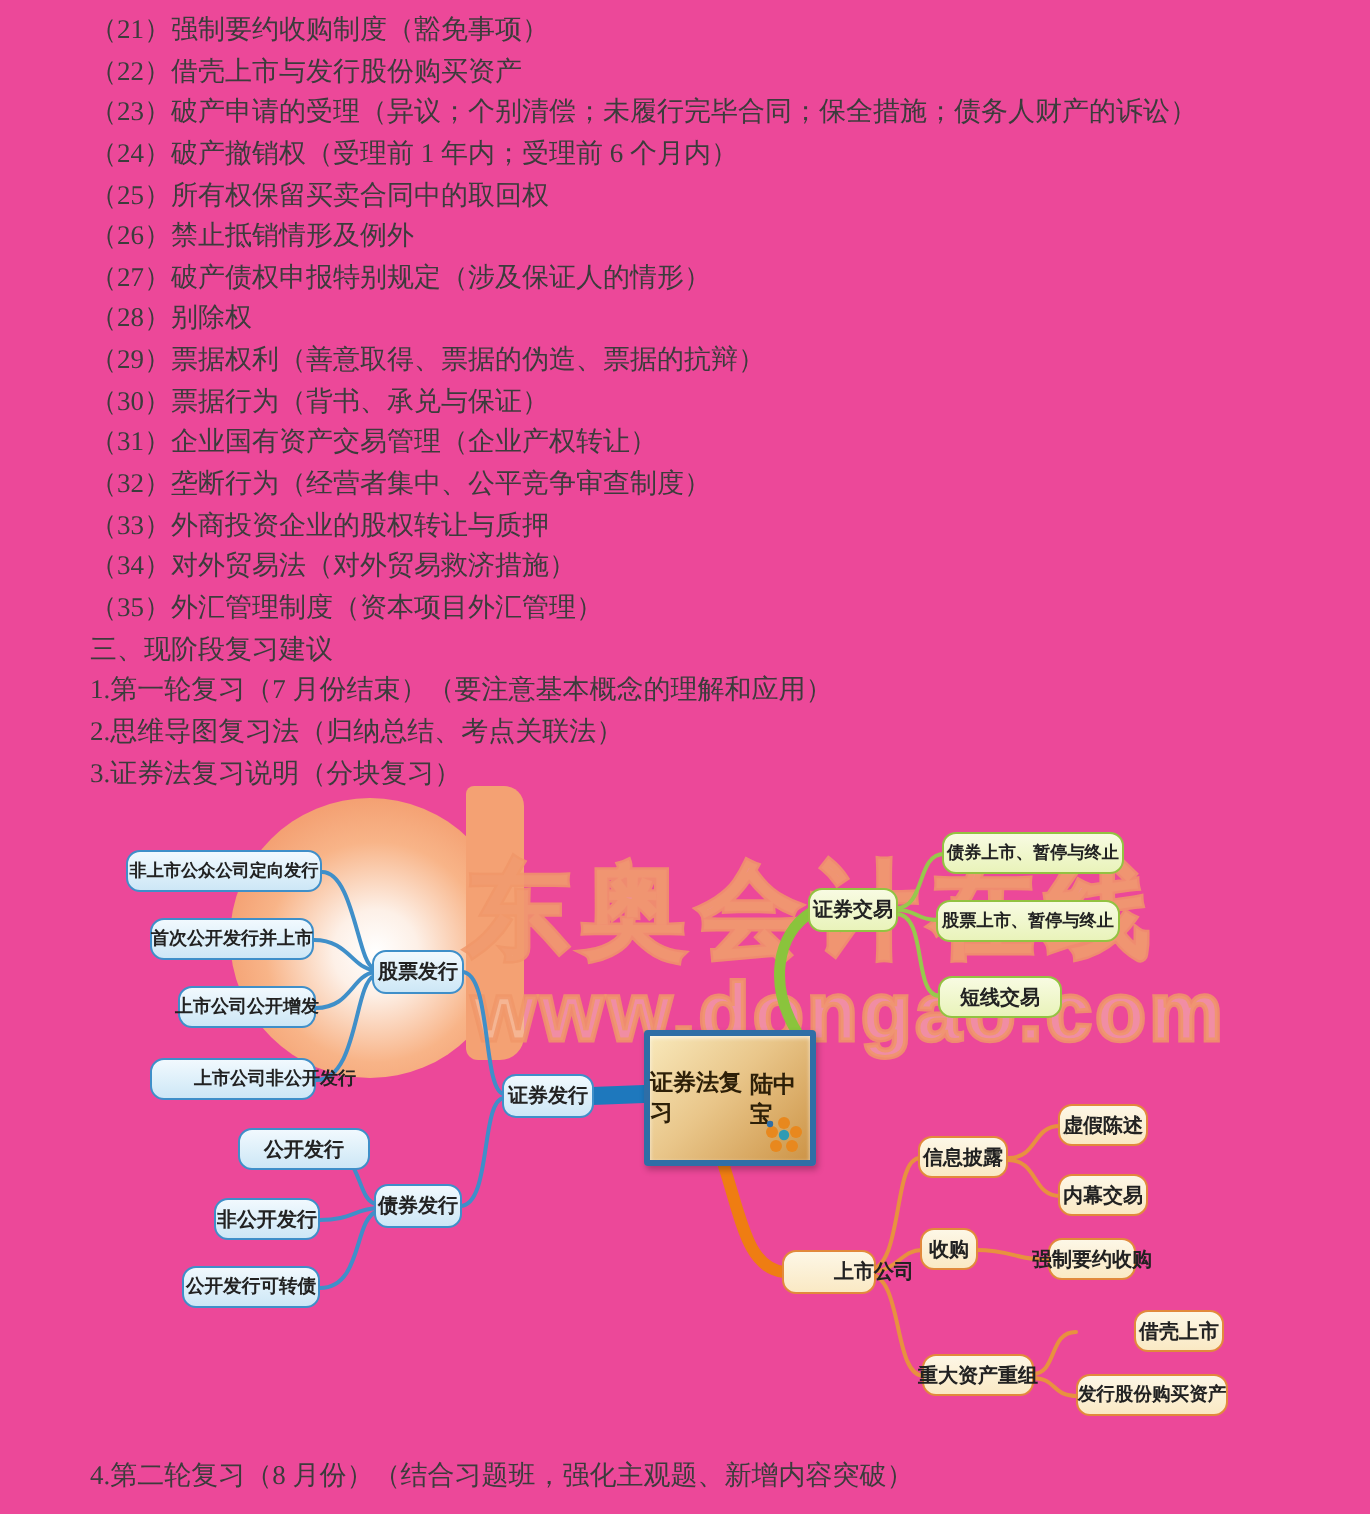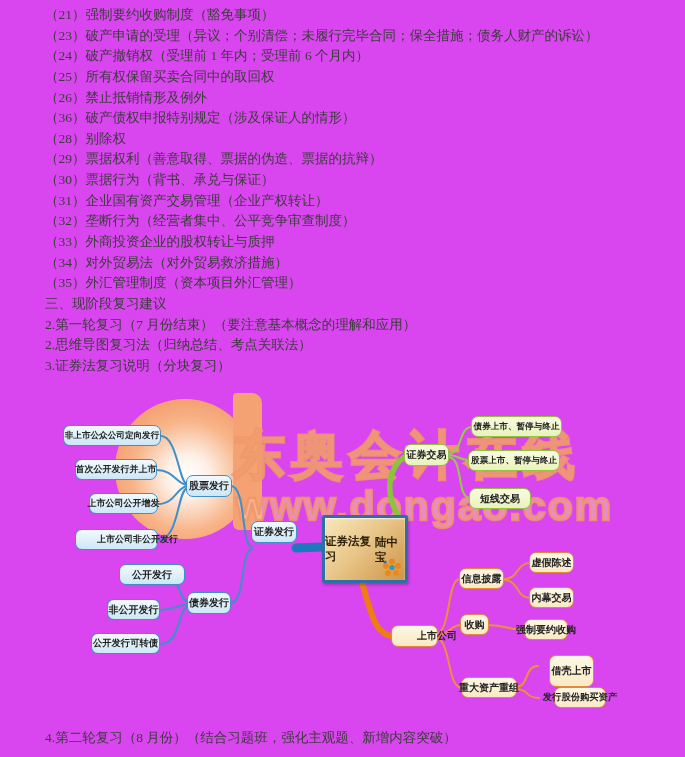--- a/index.html
+++ b/index.html
@@ -1,16 +1,16 @@
 <!DOCTYPE html>
 <html><head>
 <meta charset="utf-8">
 <style>
   html,body{margin:0;padding:0;background:#fff;}
-  .page{position:relative;width:685px;height:757px;background:#d946ef;overflow:hidden;
+  .page{position:relative;width:685px;height:757px;background:#ec4899;overflow:hidden;
         font-family:"Liberation Serif","DejaVu Serif",serif;color:#3c3c3c;}
   
   .doc{position:absolute;top:5px;left:45px;right:8px;font-size:13.5px;line-height:20.65px;}
   .doc-line{height:20.65px;white-space:nowrap;}
   .footer-line{position:absolute;top:728px;left:45px;font-size:13.5px;line-height:20.65px;white-space:nowrap;}
   
   .mindmap{position:absolute;top:397px;left:0;width:685px;height:330px;}
   
   .wm{position:absolute;inset:0;z-index:0;}
   .wm-circle{position:absolute;left:115px;top:2px;width:140px;height:140px;border-radius:50%;
@@ -41,35 +41,36 @@
   .center-node .l2{margin-top:2px;}
   .flower{position:absolute;right:2px;bottom:1px;width:22px;height:22px;}
 </style>
 </head>
 <body>
 
 <div class="page">
 
   <div class="doc">
     <div class="doc-line">（21）强制要约收购制度（豁免事项）</div>
+    <div class="doc-line">（22）借壳上市与发行股份购买资产</div>
     <div class="doc-line">（23）破产申请的受理（异议；个别清偿；未履行完毕合同；保全措施；债务人财产的诉讼）</div>
     <div class="doc-line">（24）破产撤销权（受理前 1 年内；受理前 6 个月内）</div>
     <div class="doc-line">（25）所有权保留买卖合同中的取回权</div>
     <div class="doc-line">（26）禁止抵销情形及例外</div>
-    <div class="doc-line">（36）破产债权申报特别规定（涉及保证人的情形）</div>
+    <div class="doc-line">（27）破产债权申报特别规定（涉及保证人的情形）</div>
     <div class="doc-line">（28）别除权</div>
     <div class="doc-line">（29）票据权利（善意取得、票据的伪造、票据的抗辩）</div>
     <div class="doc-line">（30）票据行为（背书、承兑与保证）</div>
     <div class="doc-line">（31）企业国有资产交易管理（企业产权转让）</div>
     <div class="doc-line">（32）垄断行为（经营者集中、公平竞争审查制度）</div>
     <div class="doc-line">（33）外商投资企业的股权转让与质押</div>
     <div class="doc-line">（34）对外贸易法（对外贸易救济措施）</div>
     <div class="doc-line">（35）外汇管理制度（资本项目外汇管理）</div>
     <div class="doc-line">三、现阶段复习建议</div>
-    <div class="doc-line">2.第一轮复习（7 月份结束）（要注意基本概念的理解和应用）</div>
+    <div class="doc-line">1.第一轮复习（7 月份结束）（要注意基本概念的理解和应用）</div>
     <div class="doc-line">2.思维导图复习法（归纳总结、考点关联法）</div>
     <div class="doc-line">3.证券法复习说明（分块复习）</div>
   </div>
 
   <div class="mindmap">
 
     <div class="wm">
       <div class="wm-circle"></div>
       <div class="wm-stem"></div>
       <div class="wm-text wm-brand">东奥会计在线</div>
@@ -114,21 +115,21 @@
 
     <div class="node blue small" style="left:63px;top:28px;width:98px;height:21px;">非上市公众公司定向发行</div>
     <div class="node blue" style="left:75px;top:62px;width:82px;height:21px;font-size:9px;">首次公开发行并上市</div>
     <div class="node blue" style="left:89px;top:96px;width:69px;height:21px;font-size:9px;">上市公司公开增发</div>
     <div class="node blue" style="left:75px;top:132px;width:83px;height:21px;font-size:9px;padding-left:42px;">上市公司非公开发行</div>
     <div class="node blue" style="left:186px;top:78px;width:46px;height:22px;">股票发行</div>
     <div class="node blue" style="left:119px;top:167px;width:66px;height:21px;">公开发行</div>
     <div class="node blue" style="left:107px;top:202px;width:53px;height:21px;">非公开发行</div>
     <div class="node blue" style="left:91px;top:236px;width:69px;height:21px;font-size:9.3px;">公开发行可转债</div>
     <div class="node blue" style="left:187px;top:195px;width:44px;height:22px;">债券发行</div>
-    <div class="node blue" style="left:251px;top:124px;width:46px;height:22px;">证券发行</div>
+    <div class="node blue" style="left:251px;top:140px;width:46px;height:22px;">证券发行</div>
 
     <div class="center-node">
       <span class="l1">证券法复习</span>
       <span class="l2">陆中宝</span>
       <svg class="flower" viewBox="0 0 22 22">
         <g fill="#e8881e">
           <circle cx="11" cy="4.5" r="3"></circle>
             <circle cx="17" cy="9" r="3"></circle>
             <circle cx="15" cy="16" r="3"></circle>
           <circle cx="7" cy="16" r="3"></circle>
@@ -144,19 +145,19 @@
     <div class="node green small" style="left:468px;top:53px;width:92px;height:21px;">股票上市、暂停与终止</div>
     <div class="node green" style="left:469px;top:91px;width:62px;height:21px;">短线交易</div>
 
     <div class="node orange" style="left:391px;top:228px;width:43px;height:22px;padding-left:45px;">上市公司</div>
     <div class="node orange" style="left:459px;top:171px;width:45px;height:21px;">信息披露</div>
     <div class="node orange" style="left:529px;top:155px;width:45px;height:21px;">虚假陈述</div>
     <div class="node orange" style="left:529px;top:190px;width:45px;height:21px;">内幕交易</div>
     <div class="node orange" style="left:460px;top:217px;width:29px;height:21px;">收购</div>
     <div class="node orange" style="left:524px;top:222px;width:44px;height:21px;">强制要约收购</div>
     <div class="node orange" style="left:461px;top:280px;width:56px;height:21px;">重大资产重组</div>
-    <div class="node orange" style="left:549px;top:258px;width:45px;height:32px;">借壳上市</div>
-    <div class="node orange" style="left:538px;top:290px;width:52px;height:21px;font-size:9.3px;margin-left:16px;">发行股份购买资产</div>
+    <div class="node orange" style="left:567px;top:258px;width:45px;height:21px;">借壳上市</div>
+    <div class="node orange" style="left:538px;top:290px;width:76px;height:21px;font-size:9.3px;">发行股份购买资产</div>
   </div>
 
   <div class="footer-line">4.第二轮复习（8 月份）（结合习题班，强化主观题、新增内容突破）</div>
 
 </div>
 
 </body></html>

